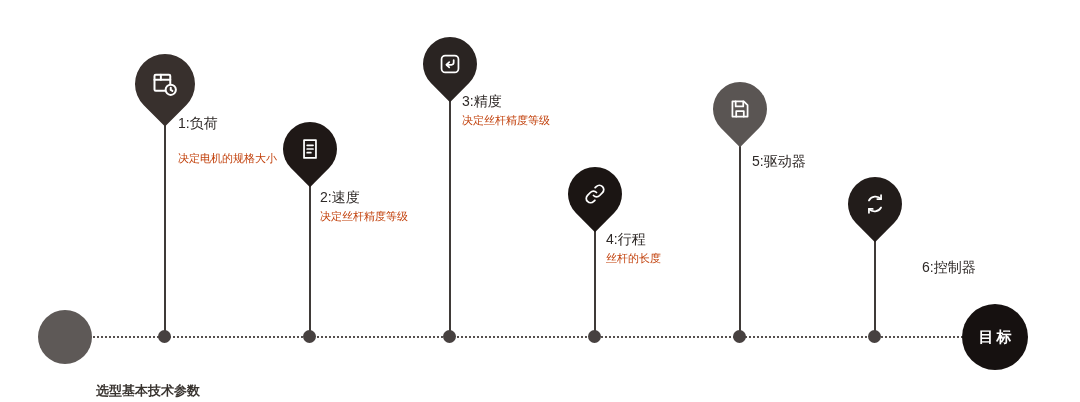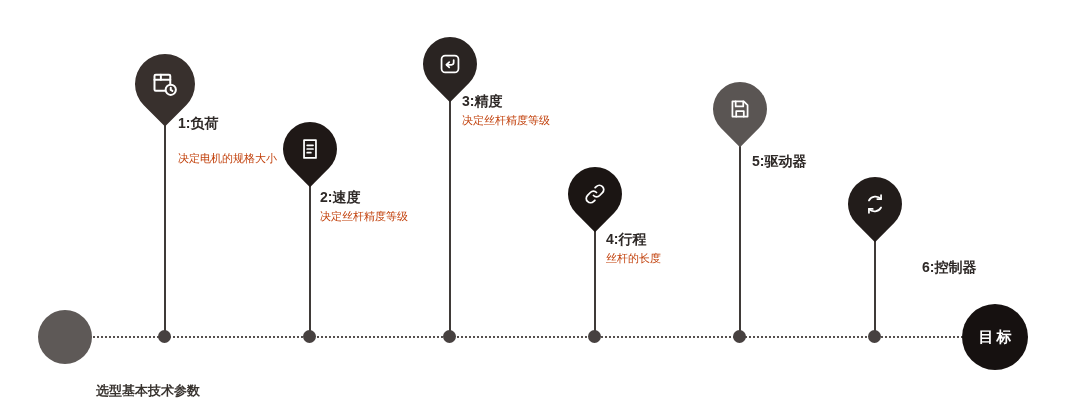--- a/index.html
+++ b/index.html
@@ -12,21 +12,21 @@
   .stem{position:absolute;width:2px;background:#3f3a38;}
   .pin-head{
     position:absolute;border-radius:50% 50% 50% 0;
     transform:rotate(-45deg);
   }
   .pin-icon{
     position:absolute;inset:0;display:flex;align-items:center;justify-content:center;
     transform:rotate(45deg);
   }
   .pin-icon svg{stroke:#ffffff;fill:none;stroke-width:1.6;stroke-linecap:round;stroke-linejoin:round;display:block;}
-  .m-label{position:absolute;font-size:14px;font-weight:700;color:#2e2927;white-space:nowrap;}
+  .m-label{position:absolute;font-size:14px;font-weight:400;color:#2e2927;white-space:nowrap;}
   .m-desc{position:absolute;font-size:11px;color:#c2410c;line-height:1.5;}
   .start-circle{position:absolute;width:54px;height:54px;border-radius:50%;}
   .start-label{position:absolute;font-size:13px;font-weight:700;color:#38332f;white-space:nowrap;margin-top:31px;}
   .end-circle{
     position:absolute;width:66px;height:66px;border-radius:50%;
     display:flex;align-items:center;justify-content:center;
     color:#ffffff;font-size:15px;font-weight:600;letter-spacing:3px;text-indent:3px;
   }
 </style>
 </head>

